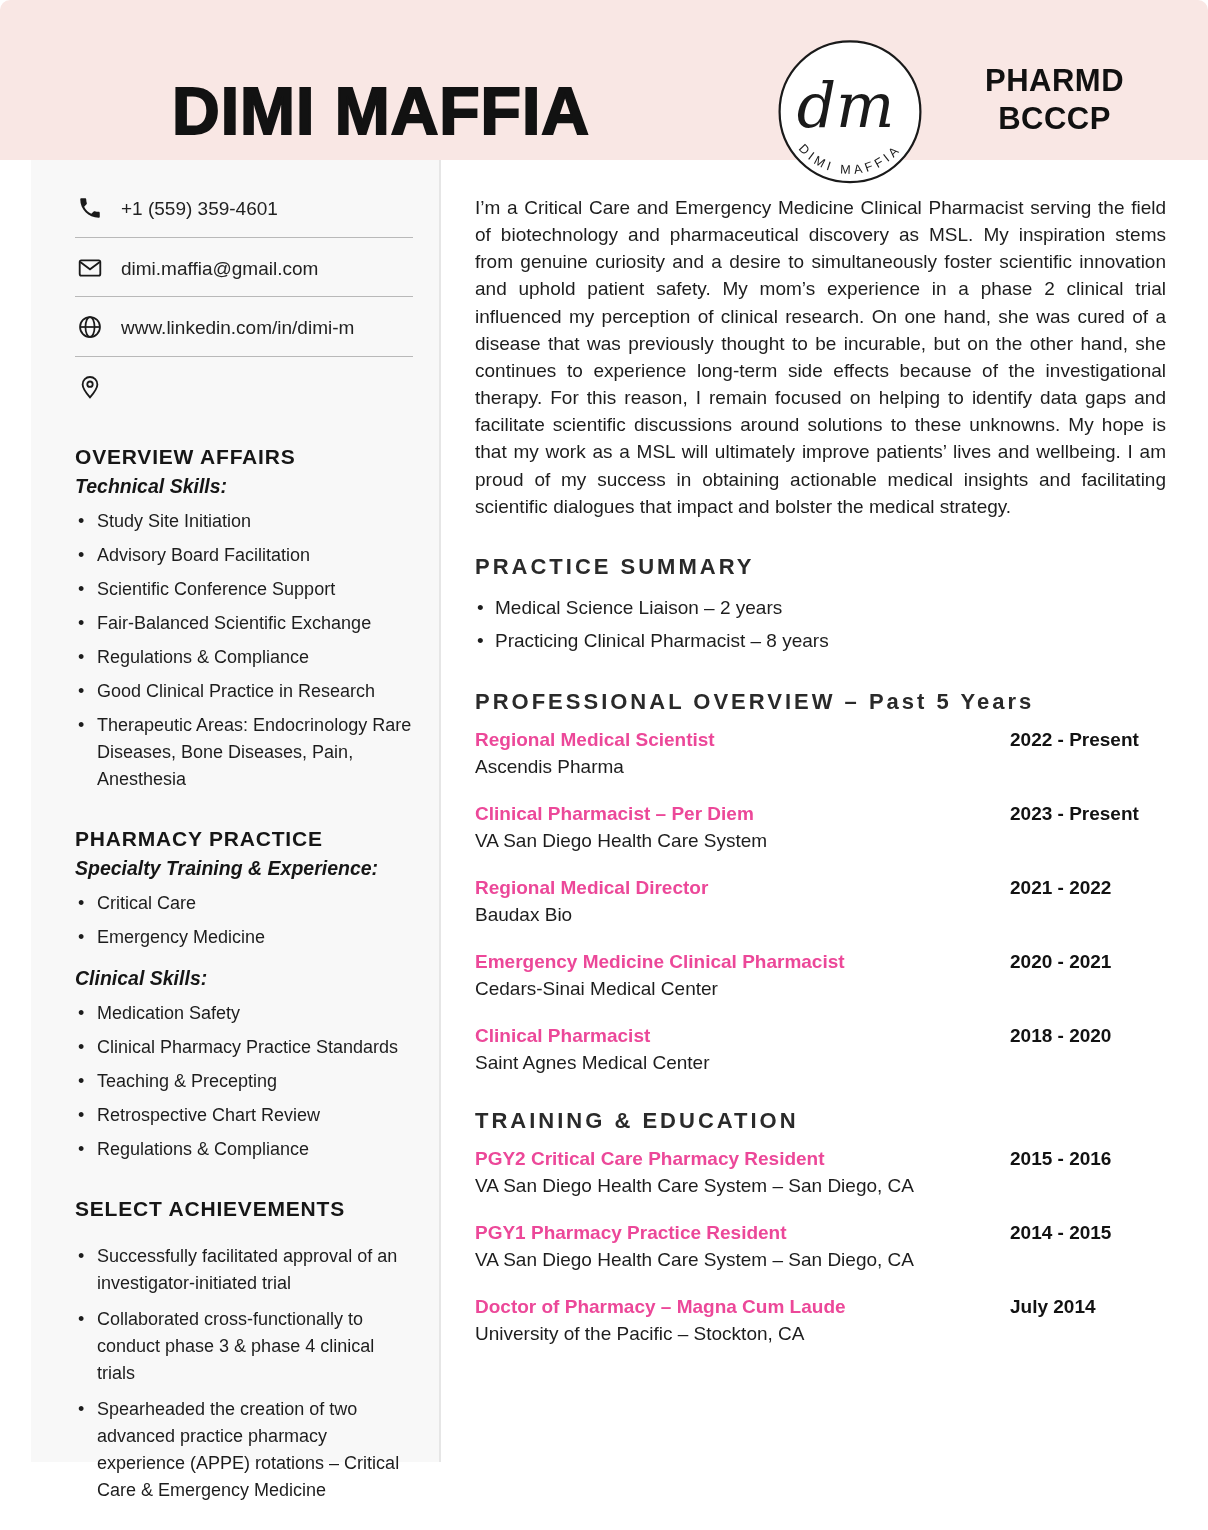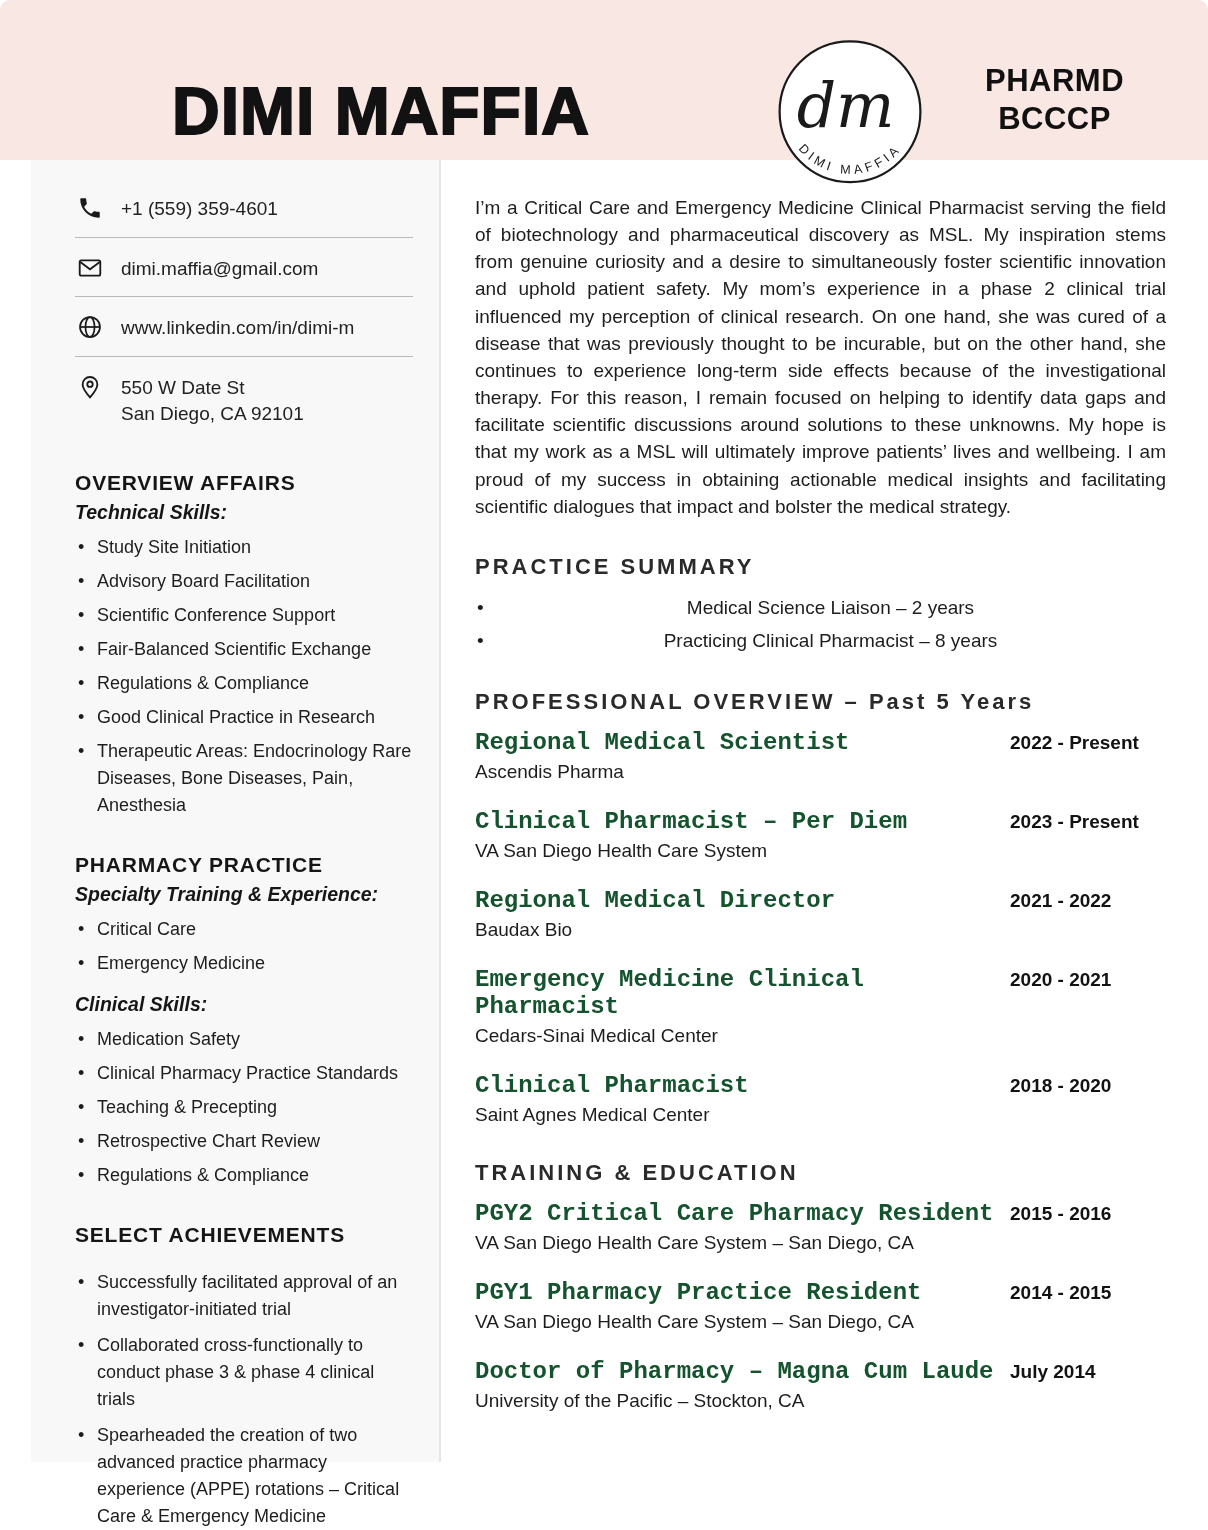--- a/index.html
+++ b/index.html
@@ -70,27 +70,27 @@
     font-size: 19px; line-height: 1.43; text-align: justify;
     color: #1d1d1d; margin: 12px 0 0 0;
   }
   .main-heading {
     font-size: 22px; font-weight: 700; letter-spacing: 3px;
     color: #2a2a2a; margin: 34px 0 14px 0;
   }
   ul.summary-list { list-style: none; margin: 0; padding: 0; }
   ul.summary-list li {
     position: relative; padding-left: 20px; font-size: 19px;
-    line-height: 1.45; margin-bottom: 6px; text-align: center;
+    line-height: 1.45; margin-bottom: 6px;
   }
   ul.summary-list li::before { content: "•"; position: absolute; left: 2px; top: 0; }
 
   .entry { margin-bottom: 25px; }
   .entry-head { display: flex; align-items: baseline; }
-  .entry-role { flex: 1; font-size: 24px; font-weight: 700; color: #14532d; font-family: Liberation Mono, monospace; }
+  .entry-role { flex: 1; font-size: 19px; font-weight: 700; color: #ec4899; }
   .entry-dates { flex: none; width: 156px; font-size: 19px; font-weight: 700; color: #121212; }
   .entry-org { font-size: 19px; color: #1d1d1d; margin-top: 5px; }
 </style>
 </head>
 <body>
 
 <div class="page">
 
   <div class="header">
     <div class="header-name">DIMI MAFFIA</div>
@@ -138,24 +138,20 @@
           <line x1="2.8" y1="12" x2="21.2" y2="12"></line>
         </svg>
         <div class="contact-text">www.linkedin.com/in/dimi-m</div>
       </div>
 
       <div class="contact-row">
         <svg class="contact-icon" viewBox="0 0 24 24" fill="none" stroke="#1a1a1a" stroke-width="1.7">
           <path d="M12 21.5 C 7.8 16.7 5.2 13.1 5.2 9.6 a 6.8 6.8 0 0 1 13.6 0 C 18.8 13.1 16.2 16.7 12 21.5 z"></path>
           <circle cx="12" cy="9.4" r="2.5"></circle>
         </svg>
-        <div class="contact-text">
-          <div>550 W Date St</div>
-          <div>San Diego, CA 92101</div>
-        </div>
       </div>
 
       <div class="side-heading first">OVERVIEW AFFAIRS</div>
       <div class="side-subheading">Technical Skills:</div>
       <ul class="skill-list">
         <li>Study Site Initiation</li>
         <li>Advisory Board Facilitation</li>
         <li>Scientific Conference Support</li>
         <li>Fair-Balanced Scientific Exchange</li>
         <li>Regulations &amp; Compliance</li>

